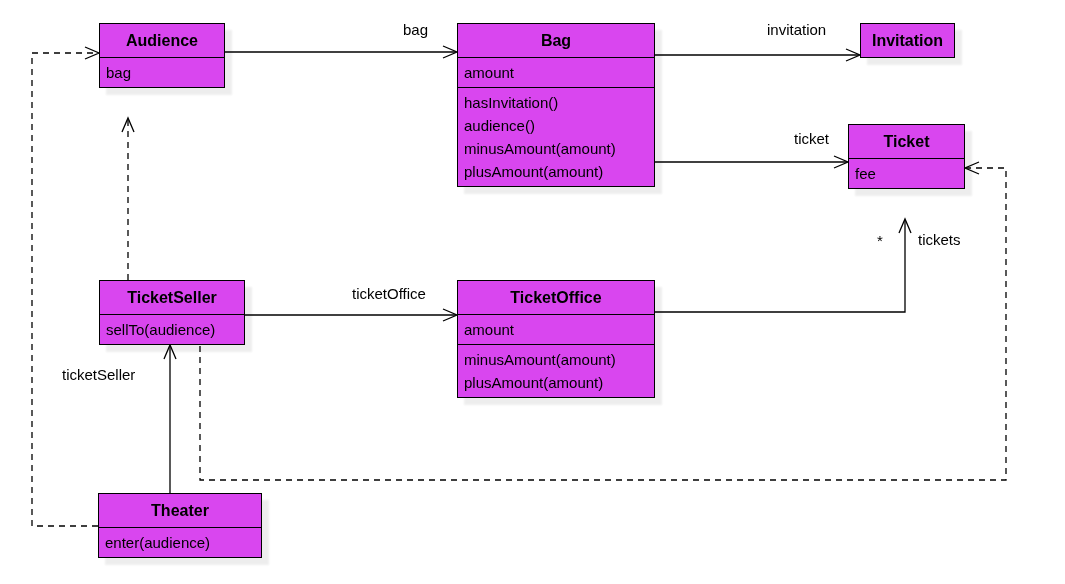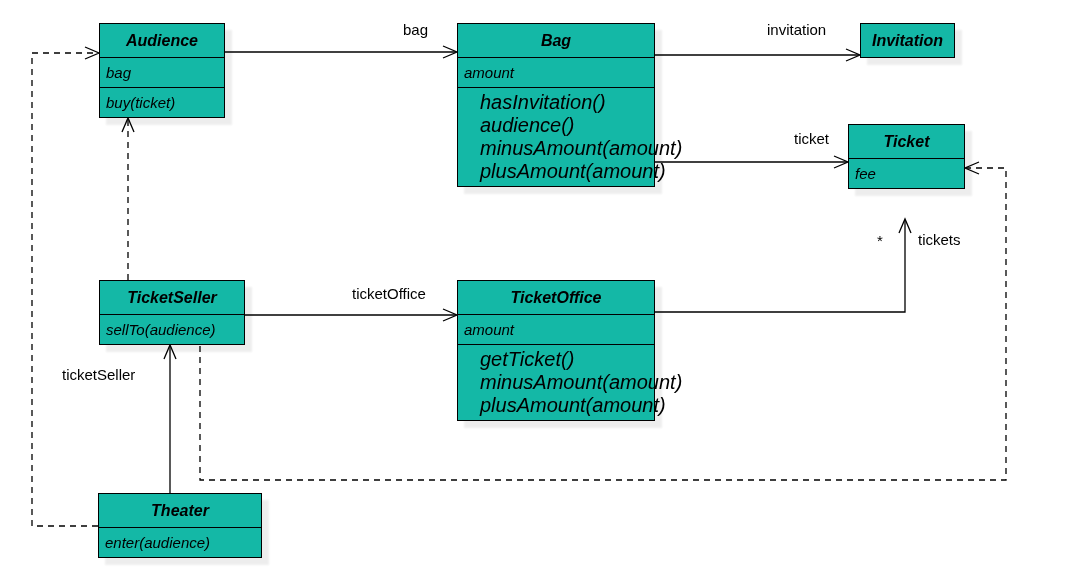--- a/index.html
+++ b/index.html
@@ -4,31 +4,31 @@
 <style>
   html,body{margin:0;padding:0;background:#ffffff;}
   #canvas{
     position:relative;width:1065px;height:584px;background:#ffffff;
     font-family:"Liberation Sans",sans-serif;color:#000;overflow:hidden;
   }
   #edges{position:absolute;left:0;top:0;width:1065px;height:584px;}
   #edges .stroke{stroke:#000;fill:none;stroke-width:1.3;}
   #edges .dashed{stroke-dasharray:6 5;}
   .uml-class{
-    position:absolute;background:#14b8a6;border:1px solid #000;
-    box-sizing:border-box;box-shadow:7px 7px 2px rgba(0,0,0,0.07);font-style:italic;
+    position:absolute;background:#d946ef;border:1px solid #000;
+    box-sizing:border-box;box-shadow:7px 7px 2px rgba(0,0,0,0.07);
   }
   .uml-title{
     height:33px;display:flex;align-items:center;justify-content:center;
     font-weight:bold;font-size:16px;
   }
   .sec{border-top:1px solid #000;}
   .sec-single{height:29px;display:flex;align-items:center;padding:0 6px;font-size:15px;}
   .sec-multi{padding:3px 0;}
-  .uml-row{font-size:20px;line-height:23px;padding:0 6px;white-space:nowrap;margin-left:16px;}
+  .uml-row{font-size:15px;line-height:23px;padding:0 6px;white-space:nowrap;}
   .edge-label{position:absolute;font-size:15px;line-height:18px;white-space:nowrap;}
 </style>
 </head>
 <body>
 
 <div id="canvas">
 
   <svg id="edges" viewBox="0 0 1065 584" xmlns="http://www.w3.org/2000/svg">
 
     <g>
@@ -73,21 +73,20 @@
 
     <g>
       <path class="stroke dashed" d="M200,346 L200,480 L1006,480 L1006,168 L966,168"></path>
       <polyline class="stroke" points="979,162 965,168 979,174"></polyline>
     </g>
   </svg>
 
   <div class="uml-class" style="left:99px;top:23px;width:126px;">
     <div class="uml-title">Audience</div>
     <div class="sec sec-single">bag</div>
-    <div class="sec sec-single">buy(ticket)</div>
   </div>
 
   <div class="uml-class" style="left:457px;top:23px;width:198px;">
     <div class="uml-title">Bag</div>
     <div class="sec sec-single">amount</div>
     <div class="sec sec-multi">
       <div class="uml-row">hasInvitation()</div>
       <div class="uml-row">audience()</div>
       <div class="uml-row">minusAmount(amount)</div>
       <div class="uml-row">plusAmount(amount)</div>
@@ -105,21 +104,20 @@
 
   <div class="uml-class" style="left:99px;top:280px;width:146px;">
     <div class="uml-title">TicketSeller</div>
     <div class="sec sec-single">sellTo(audience)</div>
   </div>
 
   <div class="uml-class" style="left:457px;top:280px;width:198px;">
     <div class="uml-title">TicketOffice</div>
     <div class="sec sec-single">amount</div>
     <div class="sec sec-multi">
-      <div class="uml-row">getTicket()</div>
       <div class="uml-row">minusAmount(amount)</div>
       <div class="uml-row">plusAmount(amount)</div>
     </div>
   </div>
 
   <div class="uml-class" style="left:98px;top:493px;width:164px;">
     <div class="uml-title">Theater</div>
     <div class="sec sec-single">enter(audience)</div>
   </div>
 

